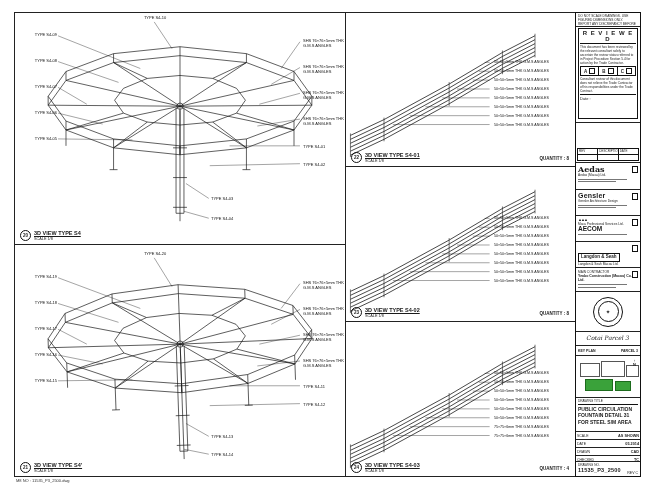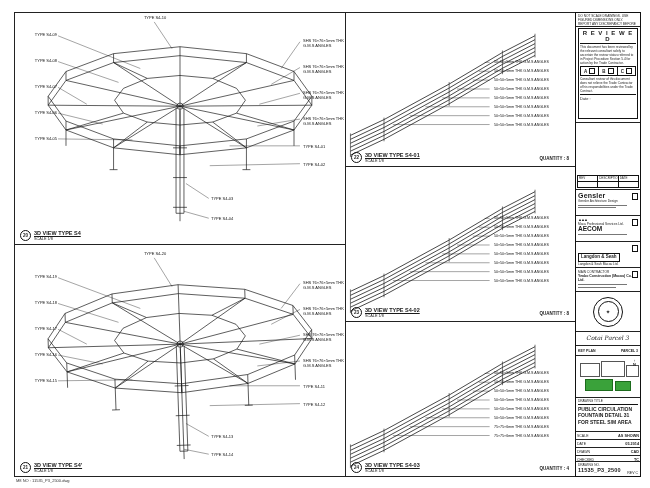--- a/index.html
+++ b/index.html
@@ -261,20 +261,29 @@
           <span>DATE</span>
         </div>
         <div class="rev-row">
           <span></span>
             <span></span>
             <span></span>
         </div>
       </div>
     </div>
 
+    <div class="tbc logo-cell" style="flex-basis:27px">
+      <div class="logo-aedas">Aedas</div>
+      <div class="f3">Aedas (Macau) Ltd.</div>
+      <div class="addr-bars">
+          <i></i>
+          <i></i>
+        </div>
+      <span class="chk"></span>
+    </div>
 
     <div class="tbc logo-cell" style="flex-basis:26px">
       <div class="logo-gensler">Gensler</div>
       <div class="f3">Gensler Architecture Design</div>
       <div class="addr-bars">
           <i></i>
           <i></i>
         </div>
       <span class="chk"></span>
     </div>

